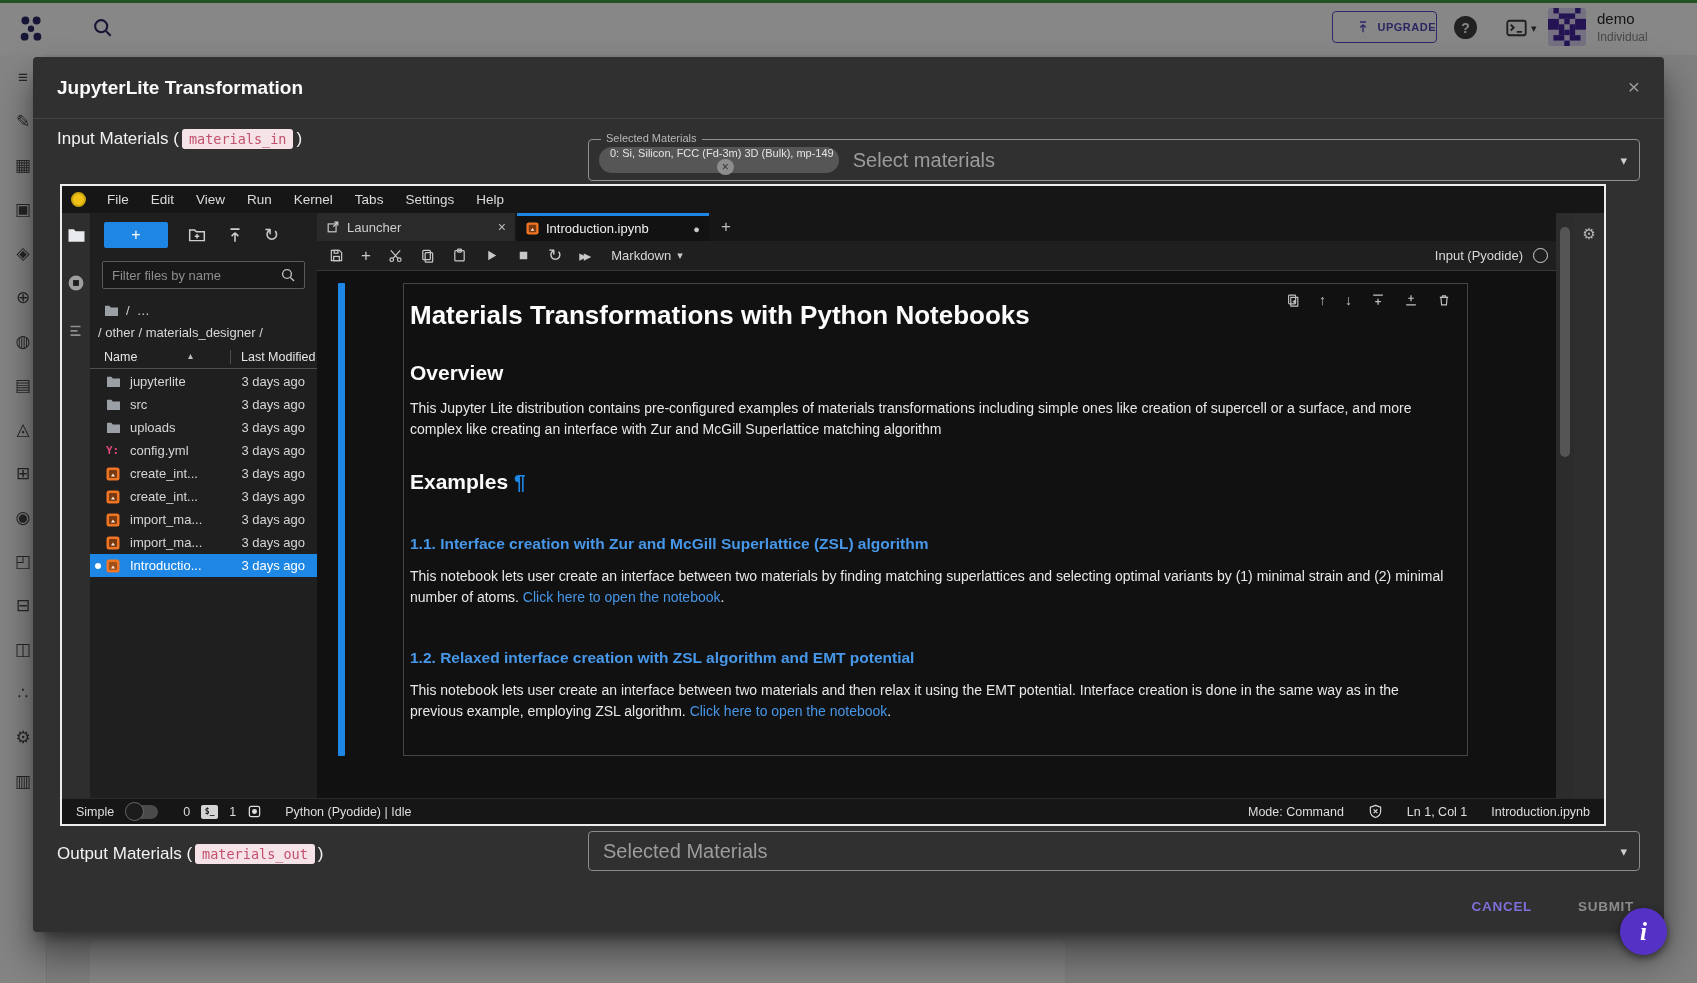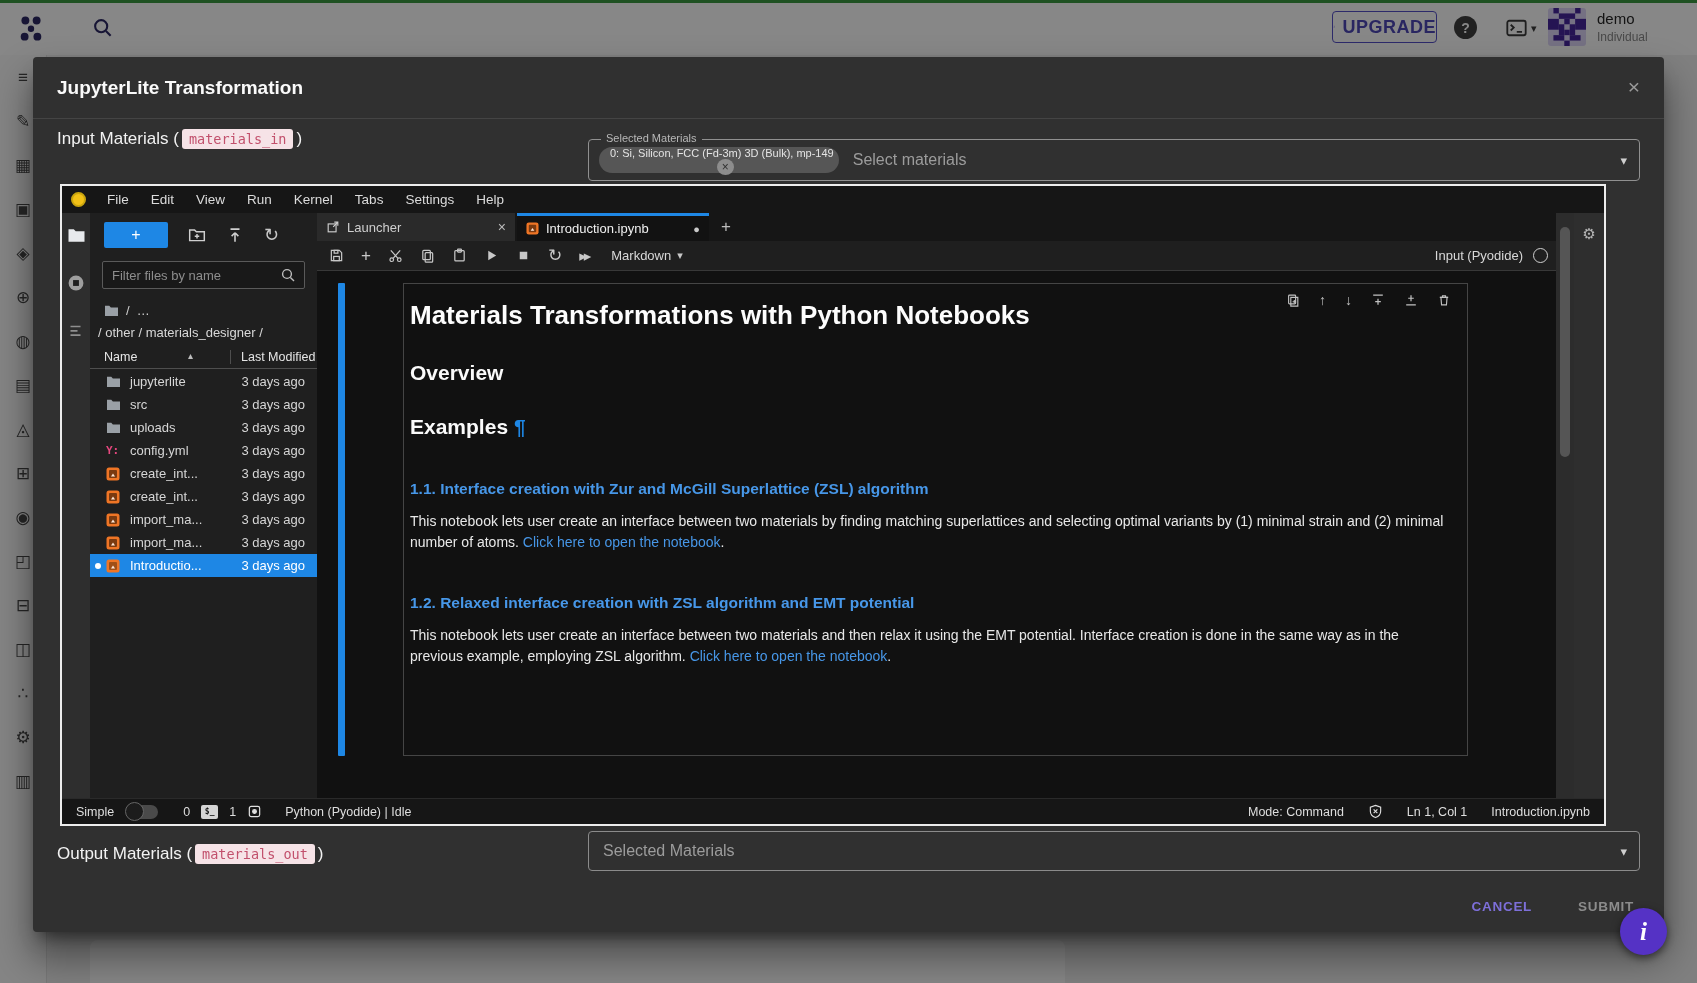--- a/index.html
+++ b/index.html
@@ -7,22 +7,22 @@
   .screen { position:relative; width:1697px; height:983px; overflow:hidden;
             background:#f2f2f2; font-family:"Liberation Sans",sans-serif; }
 
   
   .topbar { position:absolute; top:0; left:0; right:0; height:55px; background:#ffffff; z-index:1; }
   .topline { position:absolute; top:0; left:0; right:0; height:3px; background:#3c9a40; }
   .logo { position:absolute; left:16px; top:13px; }
   .search-ic { position:absolute; left:92px; top:17px; }
   .upgrade { position:absolute; left:1332px; top:11px; width:105px; height:32px;
              border:1px solid #5650c8; border-radius:4px; color:#4f49b8;
-             display:flex; align-items:center; justify-content:space-between; gap:7px;
-             font-size:18px; font-weight:bold; letter-spacing:.5px; background:transparent; }
+             display:flex; align-items:center; justify-content:flex-end; gap:7px;
+             font-size:11px; font-weight:bold; letter-spacing:.5px; background:transparent; }
   .help-circle { position:absolute; left:1454px; top:16px; width:23px; height:23px; border-radius:50%;
                  background:#3f3f3f; color:#fff; font-size:14px; font-weight:bold;
                  display:flex; align-items:center; justify-content:center; }
   .console-menu { position:absolute; left:1506px; top:19px; display:flex; align-items:center; gap:4px; color:#3c3c3c; }
   .avatar { position:absolute; left:1548px; top:8px; width:38px; height:38px; border-radius:3px; overflow:hidden; }
   .user-name { position:absolute; left:1597px; top:10px; font-size:15px; color:#262626; }
   .user-plan { position:absolute; left:1597px; top:30px; font-size:12px; color:#8a8a8a; }
 
   .app-sidebar { position:absolute; top:55px; left:0; width:47px; bottom:0; background:#fcfcfc;
                  border-right:1px solid #e2e2e2; z-index:1; display:flex; flex-direction:column;
@@ -48,21 +48,21 @@
   .output-row { position:absolute; left:24px; top:787px; }
 
   .fieldset { position:absolute; left:555px; top:82px; width:1052px; height:42px;
               border:1px solid #909090; border-radius:4px; display:flex; align-items:center; padding:0 10px; }
   .legend { position:absolute; top:-8px; left:12px; font-size:11px; color:#b8b8b8;
             background:#303030; padding:0 5px; }
   .chip { display:flex; align-items:center; height:26px; background:#565656; border-radius:13px;
           padding:0 5px 0 11px; font-size:11px; color:#e4e4e4; white-space:nowrap;flex-direction:column; }
   .chip-x { width:17px; height:17px; border-radius:50%; background:#8d8d8d; color:#303030;
             font-size:12px; line-height:16px; text-align:center; margin-left:7px; }
-  .sel-ph { margin-left:14px; font-size:16px; color:#9c9c9c; }
+  .sel-ph { margin-left:14px; font-size:20px; color:#9c9c9c; }
   .caret { position:absolute; right:12px; color:#cfcfcf; font-size:13px; }
 
   .select-box { position:absolute; left:555px; top:774px; width:1052px; height:40px;
                 border:1px solid #8b8b8b; border-radius:4px; display:flex; align-items:center; padding:0 14px; }
 
   .m-footer { position:absolute; right:30px; top:830px; height:38px; display:flex; align-items:center; gap:46px;justify-content:center; }
   .btn-cancel, .btn-submit { background:none; border:none; font-family:inherit; font-size:13.5px;
                              font-weight:bold; letter-spacing:.7px; cursor:pointer; }
   .btn-cancel { color:#7d6fd9; }
   .btn-submit { color:#8c8c8c; }
@@ -525,20 +525,21 @@
               </span>
               <span>
                 <svg width="14" height="14" viewBox="0 0 16 16" fill="none" stroke="#c2c2c2" stroke-width="1.3">
                   <path d="M4.5 5h7l-.7 8.5H5.2z"></path>
                     <path d="M3.2 5h9.6M6.3 5V3.2h3.4V5"></path>
                 </svg>
               </span>
             </div>
             <h1>Materials Transformations with Python Notebooks</h1>
             <h2>Overview</h2>
+            <p>This Jupyter Lite distribution contains pre-configured examples of materials transformations including simple ones like creation of supercell or a surface, and more complex like creating an interface with Zur and McGill Superlattice matching algorithm</p>
             <h2><span>Examples</span> <span class="pilcrow">¶</span></h2>
             <h4>1.1. Interface creation with Zur and McGill Superlattice (ZSL) algorithm</h4>
             <p><span>This notebook lets user create an interface between two materials by finding matching superlattices and selecting optimal variants by (1) minimal strain and (2) minimal number of atoms. </span><a href="#">Click here to open the notebook</a><span>.</span></p>
             <h4>1.2. Relaxed interface creation with ZSL algorithm and EMT potential</h4>
             <p><span>This notebook lets user create an interface between two materials and then relax it using the EMT potential. Interface creation is done in the same way as in the previous example, employing ZSL algorithm. </span><a href="#">Click here to open the notebook</a><span>.</span></p>
 
           </div>
         </div>
       </div>
 

